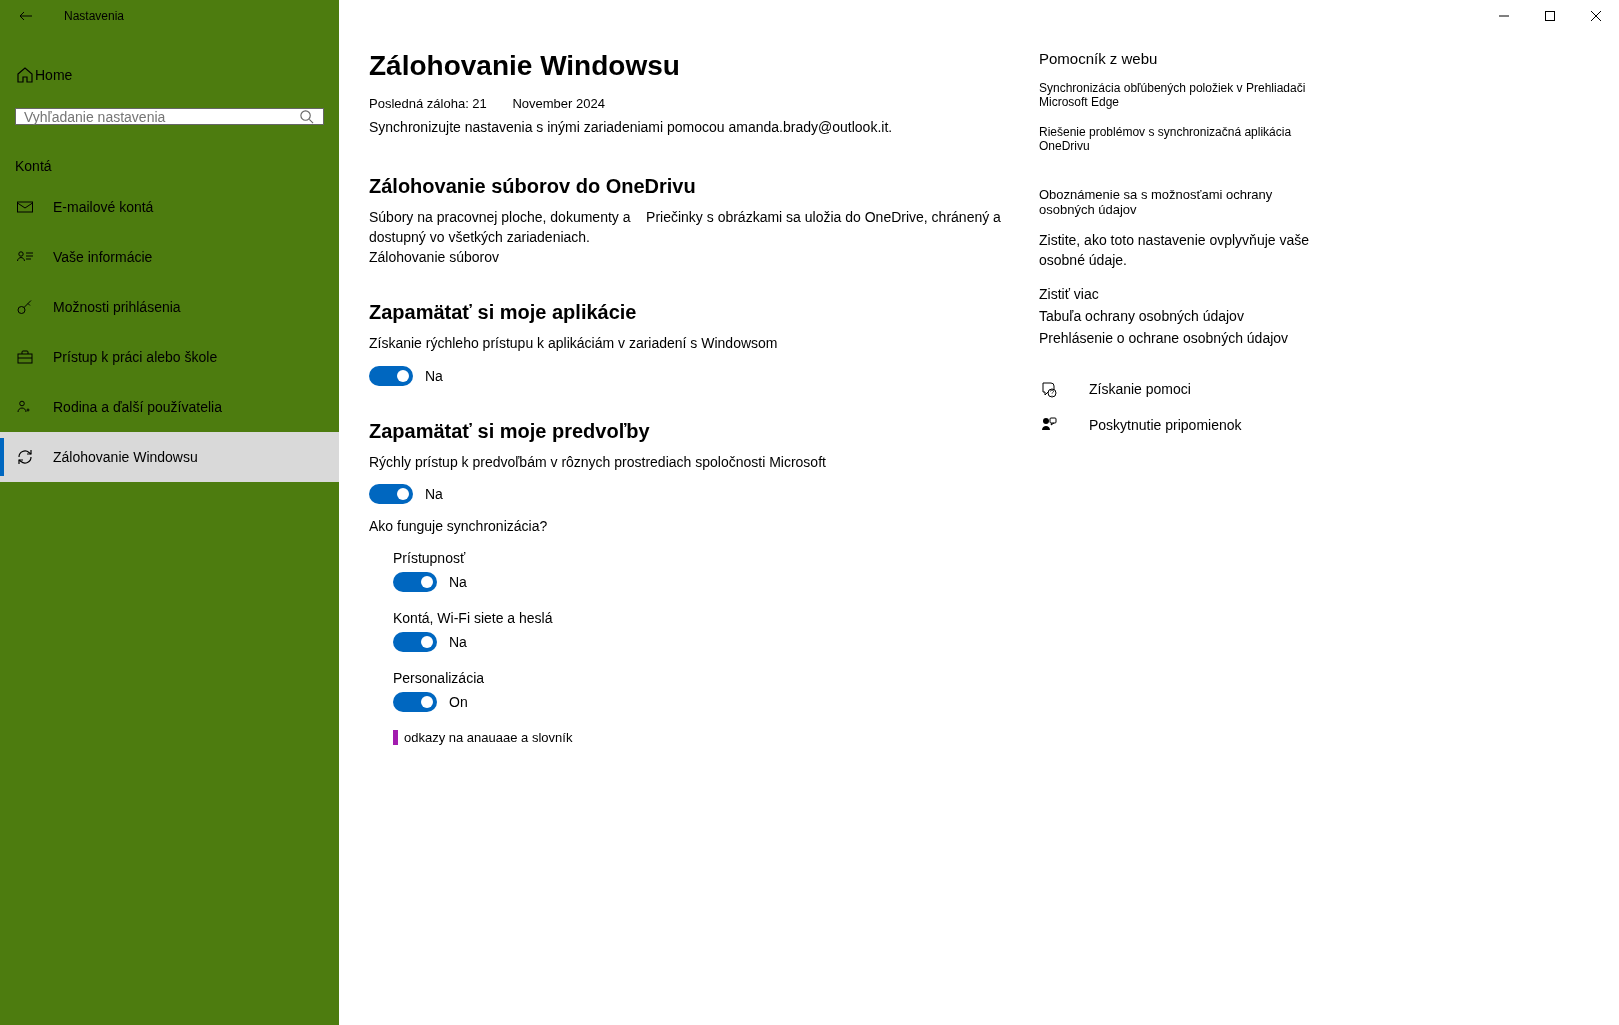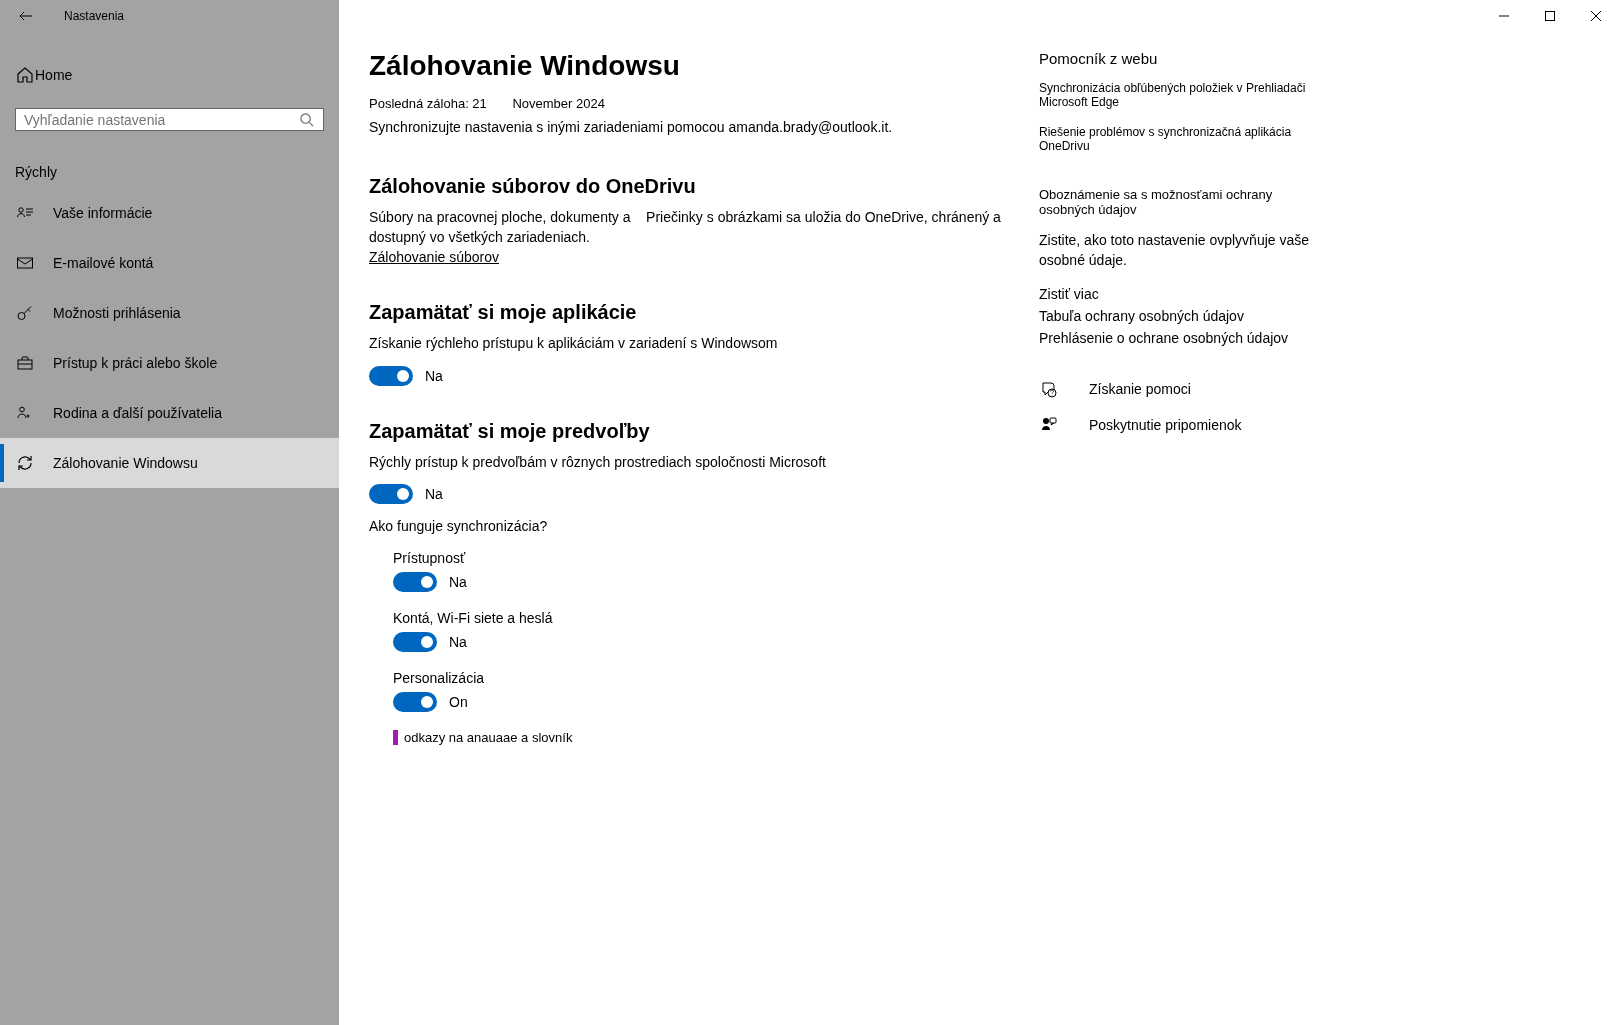--- a/index.html
+++ b/index.html
@@ -1,28 +1,28 @@
 <!DOCTYPE html>
 <html><head>
   <meta charset="utf-8">
   <style>
     * { margin: 0; padding: 0; box-sizing: border-box; font-family: "Segoe UI", -apple-system, sans-serif; }
     body { background: #fff; display: flex; height: 100vh; overflow: hidden; font-size: 14px; color: #000; }
 
-    .sidebar { width: 339px; background: #a3a3a3; display: flex; flex-direction: column; flex-shrink: 0; overflow-y: auto; }
+    .sidebar { width: 339px; background: #4d7c0f; display: flex; flex-direction: column; flex-shrink: 0; overflow-y: auto; }
     .titlebar { display: flex; align-items: center; height: 32px; padding: 0 10px; }
     .back-btn { width: 32px; height: 32px; display: flex; align-items: center; justify-content: center; cursor: pointer; }
     .app-title { margin-left: 22px; font-size: 12px; }
 
     .home-row { display: flex; align-items: center; height: 50px; padding: 0 15px; margin-top: 18px; cursor: pointer; }
     .home-row .icon { width: 20px; display: flex; align-items: center; justify-content: center; }
     .home-row .label { font-size: 14px; }
 
     .search-wrap { margin: 8px 15px 0 15px; }
-    .search-box { width: 100%; height: 23px; border: 1px solid #666; background: #fff; display: flex; align-items: center; padding: 0 8px; }
+    .search-box { width: 100%; height: 17px; border: 1px solid #666; background: #fff; display: flex; align-items: center; padding: 0 8px; }
     .search-box input { flex: 1; border: none; outline: none; font-size: 14px; background: transparent; }
     .search-icon { width: 16px; height: 16px; }
 
     .section-label { margin: 33px 15px 8px 15px; font-size: 14px; }
 
     .nav-item { display: flex; align-items: center; height: 50px; padding: 0 15px; cursor: pointer; position: relative; }
     .nav-item .icon { width: 20px; display: flex; align-items: center; justify-content: center; }
     .nav-item .label { margin-left: 18px; font-size: 14px; }
     .nav-item.active::before { content: ""; position: absolute; left: 0; top: 6px; bottom: 6px; width: 4px; background: #0067c0; }
     .nav-item.active { background: #d9d9d9; }
@@ -32,21 +32,21 @@
     .window-btn { width: 46px; height: 32px; display: flex; align-items: center; justify-content: center; cursor: pointer; }
 
     .content { flex: 1; padding: 50px 30px 30px 30px; overflow-y: auto; max-width: 700px; }
     .page-title { font-size: 28px; font-weight: 600; margin-bottom: 14px; }
     .last-backup { font-size: 13px; margin-bottom: 8px; }
     .last-backup .date { margin-left: 22px; }
     .sync-desc { font-size: 14px; margin-bottom: 40px; }
 
     .section-title { font-size: 20px; font-weight: 600; margin-bottom: 10px; }
     .section-desc { font-size: 14px; margin-bottom: 2px; line-height: 1.4; }
-    .file-backup-link { font-size: 14px; margin-bottom: 36px; display: block; text-decoration: underline; }
+    .file-backup-link { font-size: 14px; margin-bottom: 36px; display: block; }
 
     .toggle-row { display: flex; align-items: center; margin: 12px 0; }
     .toggle { width: 44px; height: 20px; border-radius: 10px; background: #0067c0; position: relative; cursor: pointer; flex-shrink: 0; }
     .toggle::after { content: ""; position: absolute; width: 12px; height: 12px; border-radius: 50%; background: #fff; top: 4px; right: 4px; }
     .toggle-label { margin-left: 12px; font-size: 14px; }
 
     .sub-section { margin-bottom: 34px; }
     .sub-title { font-size: 14px; margin-bottom: 6px; }
     .indented { margin-left: 24px; margin-top: 16px; }
     .indented .sub-title { margin-bottom: 6px; }
@@ -93,40 +93,40 @@
       <input placeholder="Vyhľadanie nastavenia" style="">
       <span class="search-icon">
         <svg width="15" height="15" viewBox="0 0 16 16">
             <circle cx="7" cy="7" r="5" stroke="#666" stroke-width="1.2" fill="none"></circle>
             <path d="M11 11l4 4" stroke="#666" stroke-width="1.2"></path>
           </svg>
       </span>
     </div>
   </div>
 
-  <div class="section-label">Rýchly</div>
+  <div class="section-label">Kontá</div>
+
+  <div class="nav-item">
+    <span class="icon">
+      <svg width="18" height="18" viewBox="0 0 18 18">
+          <rect x="1.5" y="4" width="15" height="10" stroke="#000" stroke-width="1" fill="none"></rect>
+          <path d="M1.5 5l7.5 5 7.5-5" stroke="#000" stroke-width="1" fill="none"></path>
+        </svg>
+    </span>
+    <span class="label">E-mailové kontá</span>
+  </div>
 
   <div class="nav-item">
     <span class="icon">
       <svg width="18" height="18" viewBox="0 0 18 18">
           <circle cx="5" cy="6" r="2.2" stroke="#000" stroke-width="1" fill="none"></circle>
           <path d="M1.5 13c0-2 2-3.5 3.5-3.5S8.5 11 8.5 13M10 5h7M10 8h7M10 11h5" stroke="#000" stroke-width="1" fill="none"></path>
         </svg>
     </span>
     <span class="label">Vaše informácie</span>
-  </div>
-
-  <div class="nav-item">
-    <span class="icon">
-      <svg width="18" height="18" viewBox="0 0 18 18">
-          <rect x="1.5" y="4" width="15" height="10" stroke="#000" stroke-width="1" fill="none"></rect>
-          <path d="M1.5 5l7.5 5 7.5-5" stroke="#000" stroke-width="1" fill="none"></path>
-        </svg>
-    </span>
-    <span class="label">E-mailové kontá</span>
   </div>
 
   <div class="nav-item">
     <span class="icon">
       <svg width="18" height="18" viewBox="0 0 18 18">
           <circle cx="5.5" cy="12" r="3.5" stroke="#000" stroke-width="1" fill="none"></circle>
           <path d="M8 9.5L15 2.5M12 5.5l2 2" stroke="#000" stroke-width="1" fill="none"></path>
         </svg>
     </span>
     <span class="label">Možnosti prihlásenia</span>

